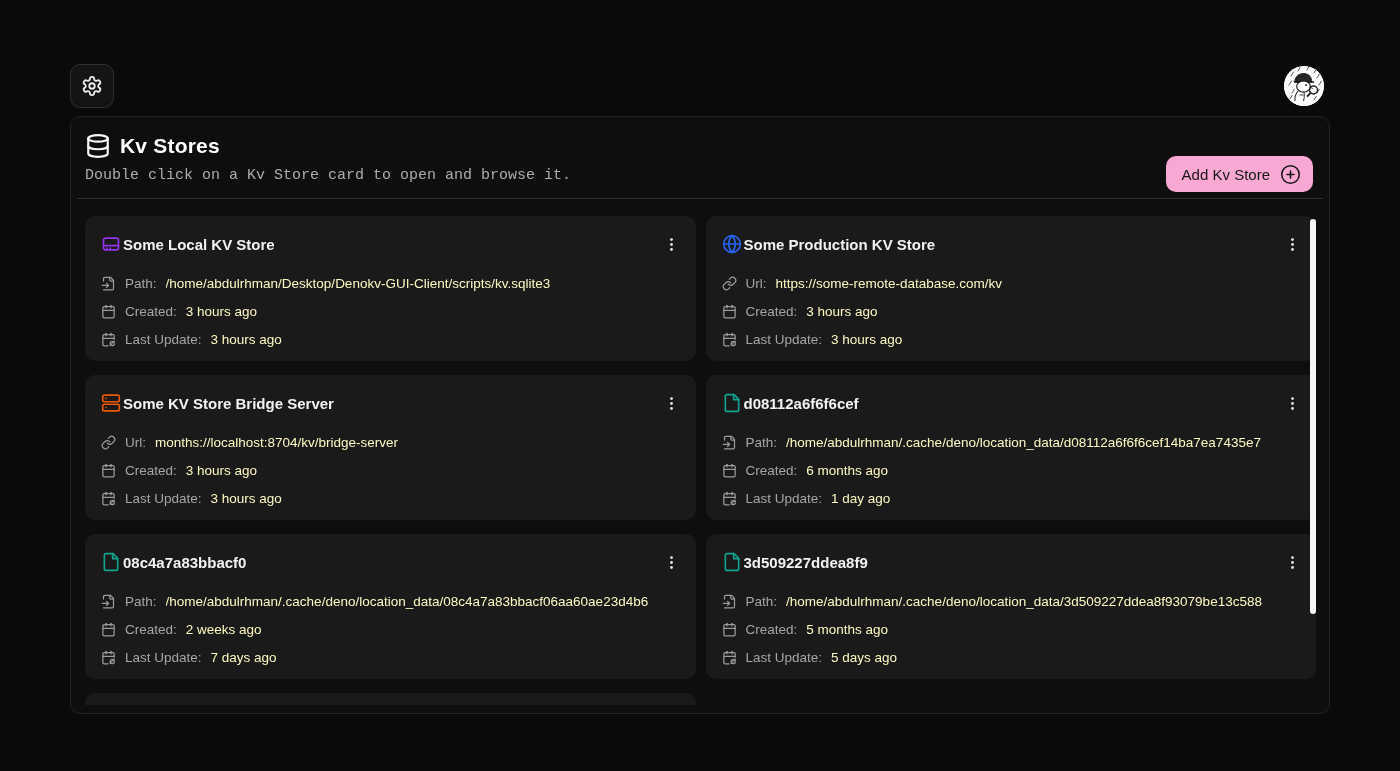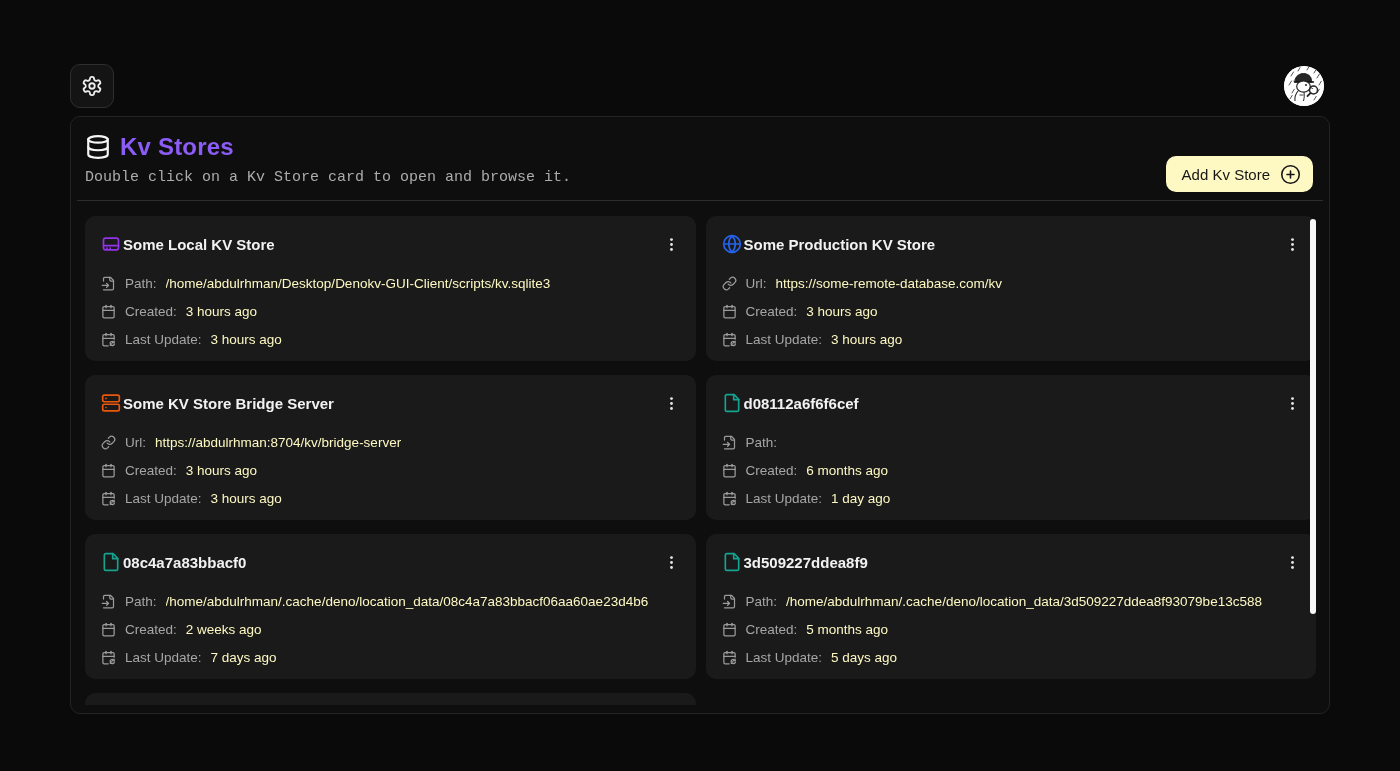--- a/index.html
+++ b/index.html
@@ -28,26 +28,26 @@
   .avatar-btn svg { width:40px; height:40px; }
 
   
   .panel {
     position:absolute; left:70px; top:116px; width:1260px; height:598px;
     background:#0e0e0e; border:1px solid #242424; border-radius:10px;
   }
   .panel-header { position:relative; padding:16px 16px 0 14px; }
   .title-row { display:flex; align-items:center; gap:9px; color:#f5f5f5; }
   .title-row svg { width:26px; height:26px; }
-  .page-title { font-size:24px; font-weight:700; margin:0; letter-spacing:.2px; color:#8b5cf6; }
+  .page-title { font-size:21px; font-weight:700; margin:0; letter-spacing:.2px; color:#ffffff; }
   .subtitle { margin:8px 0 0 0; color:#acacac; font-size:15px;font-family:Liberation Mono, monospace; }
   .add-btn {
     position:absolute; right:16px; top:39px; height:36px;
     display:flex; align-items:center; gap:10px;
-    background:#fef9c3; color:#161616; border:none; border-radius:10px;
+    background:#f9a8d4; color:#161616; border:none; border-radius:10px;
     padding:0 12px 0 16px; font-size:15px; font-weight:500;
     font-family:inherit; cursor:pointer;
   }
   .add-btn svg { width:21px; height:21px; }
   .divider { height:1px; background:#2d2d2d; margin:14px 6px 0 6px; }
 
   
   .panel-body {
     position:absolute; top:99px; left:14px; right:13px; bottom:8px;
     overflow:hidden;
@@ -309,21 +309,21 @@
     </button>
     <div class="card-rows">
   <div class="detail-row">
     <span class="row-icon">
                 <svg fill="none" stroke="currentColor" stroke-width="2" stroke-linecap="round" stroke-linejoin="round" viewBox="0 0 24 24">
                   <path d="M10 13a5 5 0 0 0 7.54.54l3-3a5 5 0 0 0-7.07-7.07l-1.72 1.71"></path>
                   <path d="M14 11a5 5 0 0 0-7.54-.54l-3 3a5 5 0 0 0 7.07 7.07l1.71-1.71"></path>
                 </svg>
               </span>
     <span class="detail-label">Url:</span>
-    <span class="detail-value">https://abdulrhman:8704/kv/bridge-server</span>
+    <span class="detail-value">months://localhost:8704/kv/bridge-server</span>
   </div>
 
   <div class="detail-row">
     <span class="row-icon">
                 <svg fill="none" stroke="currentColor" stroke-width="2" stroke-linecap="round" stroke-linejoin="round" viewBox="0 0 24 24">
                   <path d="M8 2v4"></path>
                   <path d="M16 2v4"></path>
                   <rect x="3" y="4" width="18" height="18" rx="2"></rect>
                   <path d="M3 10h18"></path>
                 </svg>
@@ -374,20 +374,21 @@
   <div class="detail-row">
     <span class="row-icon">
                 <svg fill="none" stroke="currentColor" stroke-width="2" stroke-linecap="round" stroke-linejoin="round" viewBox="0 0 24 24">
                   <path d="M4 22h14a2 2 0 0 0 2-2V7l-5-5H6a2 2 0 0 0-2 2v4"></path>
                   <path d="M14 2v4a2 2 0 0 0 2 2h4"></path>
                   <path d="M2 15h10"></path>
                   <path d="m9 12 3 3-3 3"></path>
                 </svg>
               </span>
     <span class="detail-label">Path:</span>
+    <span class="detail-value">/home/abdulrhman/.cache/deno/location_data/d08112a6f6f6cef14ba7ea7435e7</span>
   </div>
 
   <div class="detail-row">
     <span class="row-icon">
                 <svg fill="none" stroke="currentColor" stroke-width="2" stroke-linecap="round" stroke-linejoin="round" viewBox="0 0 24 24">
                   <path d="M8 2v4"></path>
                   <path d="M16 2v4"></path>
                   <rect x="3" y="4" width="18" height="18" rx="2"></rect>
                   <path d="M3 10h18"></path>
                 </svg>

